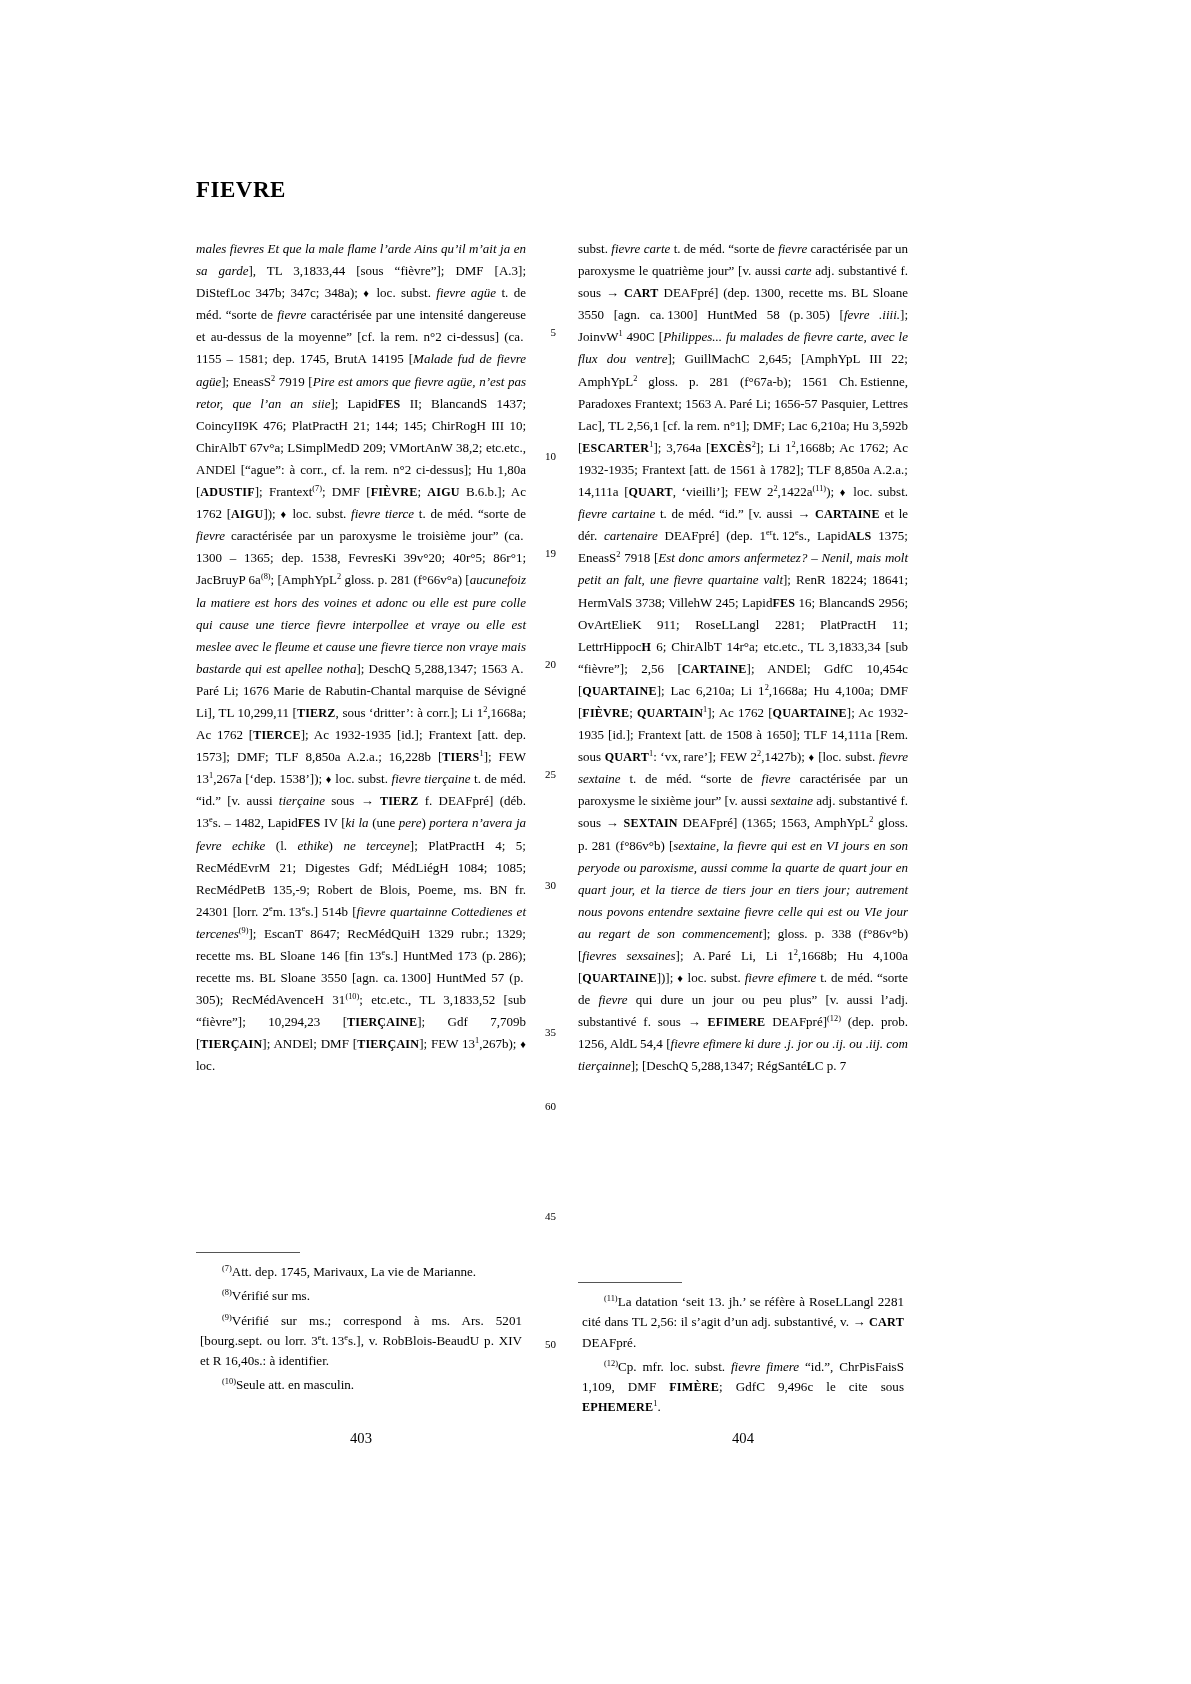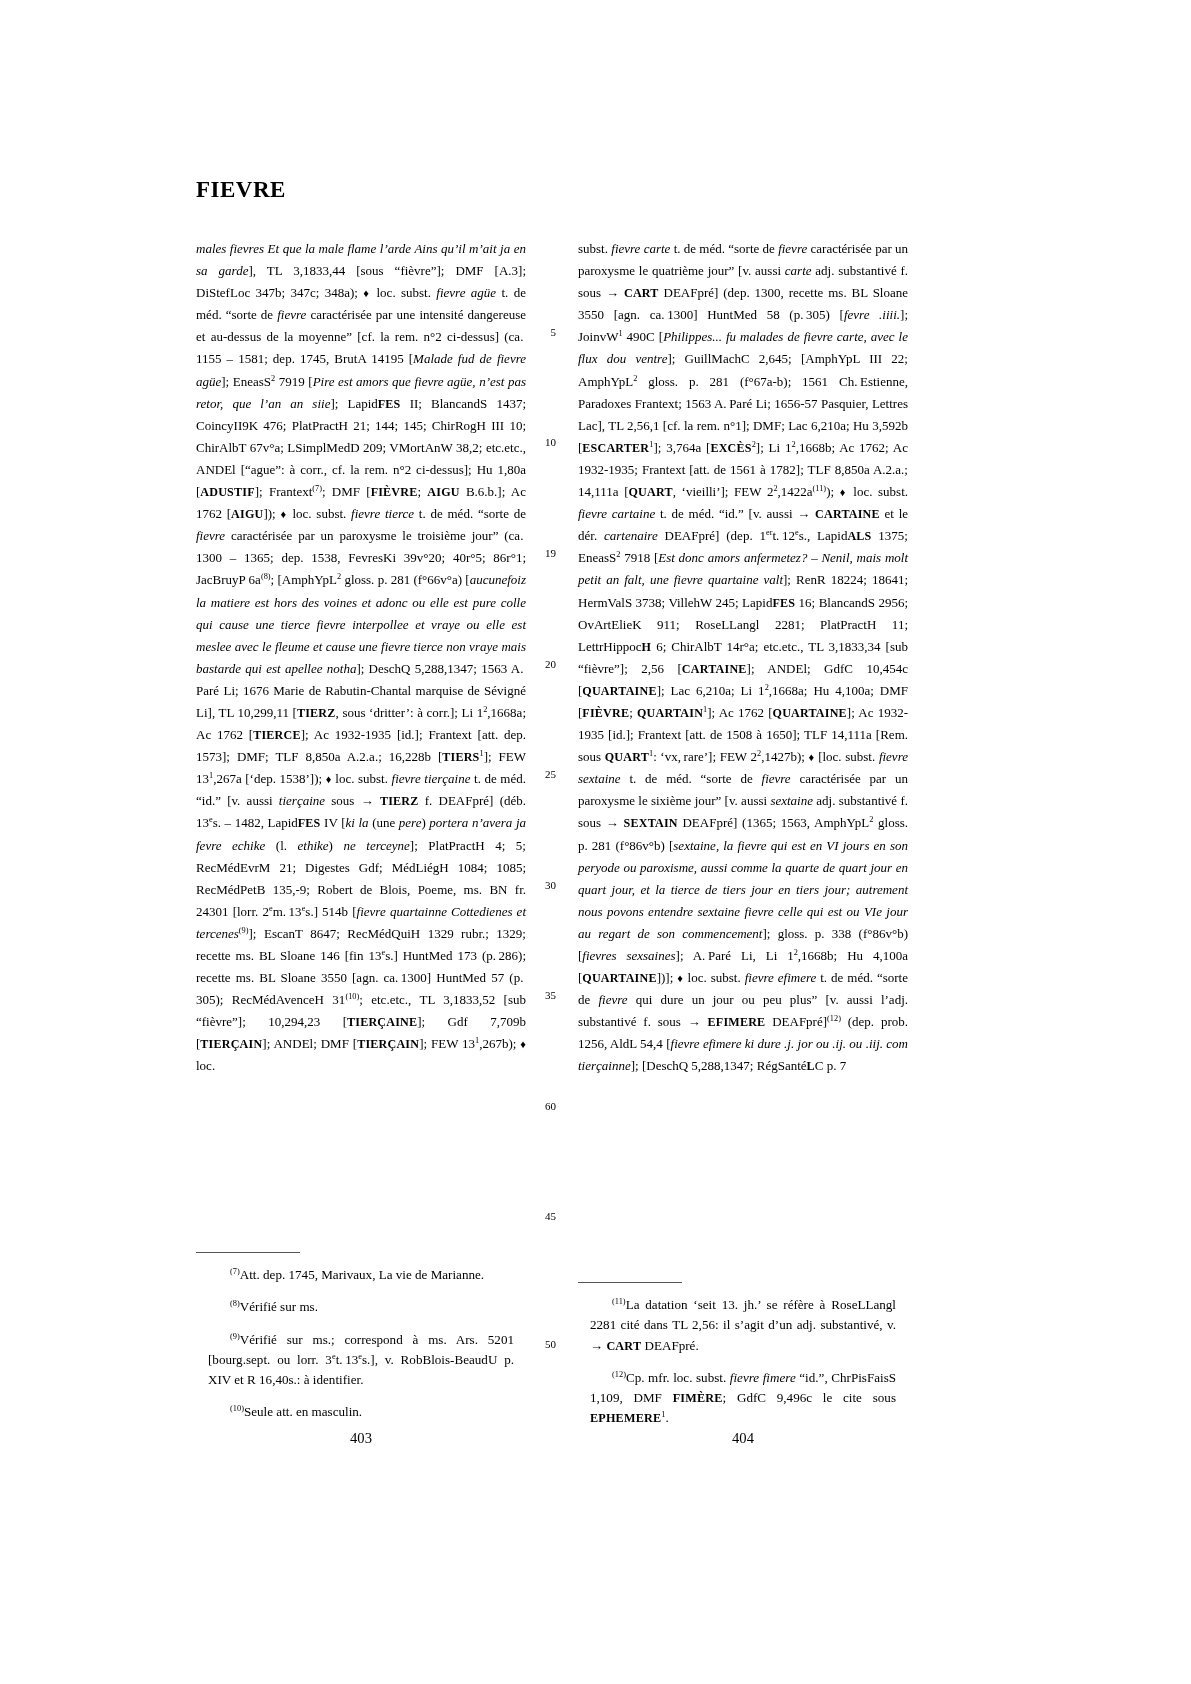--- a/index.html
+++ b/index.html
@@ -59,21 +59,21 @@
   }
   .fnblock.left  { left: 196px; top: 1252px; }
   .fnblock.right { left: 578px; top: 1282px; }
   .fnrule {
     width: 104px;
     height: 0;
     border-top: 1.6px solid #555;
     margin: 0 0 9px 0;
   }
   .fnblock p {
-    margin: 12px;
+    margin: 4px;
     text-indent: 22px;
   }
   
   .linenums {
     position: absolute;
     font-size: 11px;
     font-family: "Liberation Serif", "DejaVu Serif", serif;
   }
   .linenums span {
     position: absolute;
@@ -111,26 +111,26 @@
 <body>
 
 <div class="page">
 
   <div class="headword">FIEVRE</div>
 
   <div class="linenums ln-left"></div>
 
   <div class="linenums ln-right">
     <span style="top:88px">5</span>
-    <span style="top:198px">10</span>
+    <span style="top:212px">10</span>
     <span style="top:309px">19</span>
     <span style="top:420px">20</span>
     <span style="top:530px">25</span>
     <span style="top:641px">30</span>
-    <span style="top:751px">35</span>
+    <span style="top:788px">35</span>
     <span style="top:862px">60</span>
     <span style="top:972px">45</span>
     <span style="top:1100px">50</span>
   </div>
 
   <div class="col col-left">
     <p><i>males fievres Et que la male flame l’arde Ains qu’il m’ait ja en sa garde</i>], TL 3,1833,44 [sous “fièvre”]; DMF [A.3]; DiStefLoc 347b; 347c; 348a); <span class="diamond">♦</span> loc. subst. <i>fievre agüe</i> t. de méd. “sorte de <i>fievre</i> caractérisée par une intensité dangereuse et au-dessus de la moyenne” [cf. la rem. n°2 ci-dessus] (ca. 1155 – 1581; dep. 1745, BrutA 14195 [<i>Malade fud de fievre agüe</i>]; EneasS<sup>2</sup> 7919 [<i>Pire est amors que fievre agüe, n’est pas retor, que l’an an siie</i>]; Lapid<span class="sc">FES</span> II; BlancandS 1437; CoincyII9K 476; PlatPractH 21; 144; 145; ChirRogH III 10; ChirAlbT 67v°a; LSimplMedD 209; VMortAnW 38,2; etc.etc., ANDEl [“ague”: à corr., cf. la rem. n°2 ci-dessus]; Hu 1,80a [<span class="sc">ADUSTIF</span>]; Frantext<sup>(7)</sup>; DMF [<span class="sc">FIÈVRE</span>; <span class="sc">AIGU</span> B.6.b.]; Ac 1762 [<span class="sc">AIGU</span>]); <span class="diamond">♦</span> loc. subst. <i>fievre tierce</i> t. de méd. “sorte de <i>fievre</i> caractérisée par un paroxysme le troisième jour” (ca. 1300 – 1365; dep. 1538, FevresKi 39v°20; 40r°5; 86r°1; JacBruyP 6a<sup>(8)</sup>; [AmphYpL<sup>2</sup> gloss. p. 281 (f°66v°a) [<i>aucunefoiz la matiere est hors des voines et adonc ou elle est pure colle qui cause une tierce fievre interpollee et vraye ou elle est meslee avec le fleume et cause une fievre tierce non vraye mais bastarde qui est apellee notha</i>]; DeschQ 5,288,1347; 1563 A. Paré Li; 1676 Marie de Rabutin-Chantal marquise de Sévigné Li], TL 10,299,11 [<span class="sc">TIERZ</span>, sous ‘dritter’: à corr.]; Li 1<sup>2</sup>,1668a; Ac 1762 [<span class="sc">TIERCE</span>]; Ac 1932-1935 [id.]; Frantext [att. dep. 1573]; DMF; TLF 8,850a A.2.a.; 16,228b [<span class="sc">TIERS</span><sup>1</sup>]; FEW 13<sup>1</sup>,267a [‘dep. 1538’]); <span class="diamond">♦</span> loc. subst. <i>fievre tierçaine</i> t. de méd. “id.” [v. aussi <i>tierçaine</i> sous <span class="arrow">→</span> <span class="sc">TIERZ</span> f. DEAFpré] (déb. 13<sup>e</sup>s. – 1482, Lapid<span class="sc">FES</span> IV [<i>ki la</i> (une <i>pere</i>) <i>portera n’avera ja fevre echike</i> (l. <i>ethike</i>) <i>ne terceyne</i>]; PlatPractH 4; 5; RecMédEvrM 21; Digestes Gdf; MédLiégH 1084; 1085; RecMédPetB 135,-9; Robert de Blois, Poeme, ms. BN fr. 24301 [lorr. 2<sup>e</sup>m. 13<sup>e</sup>s.] 514b [<i>fievre quartainne Cottedienes et tercenes</i><sup>(9)</sup>]; EscanT 8647; RecMédQuiH 1329 rubr.; 1329; recette ms. BL Sloane 146 [fin 13<sup>e</sup>s.] HuntMed 173 (p. 286); recette ms. BL Sloane 3550 [agn. ca. 1300] HuntMed 57 (p. 305); RecMédAvenceH 31<sup>(10)</sup>; etc.etc., TL 3,1833,52 [sub “fièvre”]; 10,294,23 [<span class="sc">TIERÇAINE</span>]; Gdf 7,709b [<span class="sc">TIERÇAIN</span>]; ANDEl; DMF [<span class="sc">TIERÇAIN</span>]; FEW 13<sup>1</sup>,267b); <span class="diamond">♦</span> loc.</p>
   </div>
 
   <div class="fnblock left">

